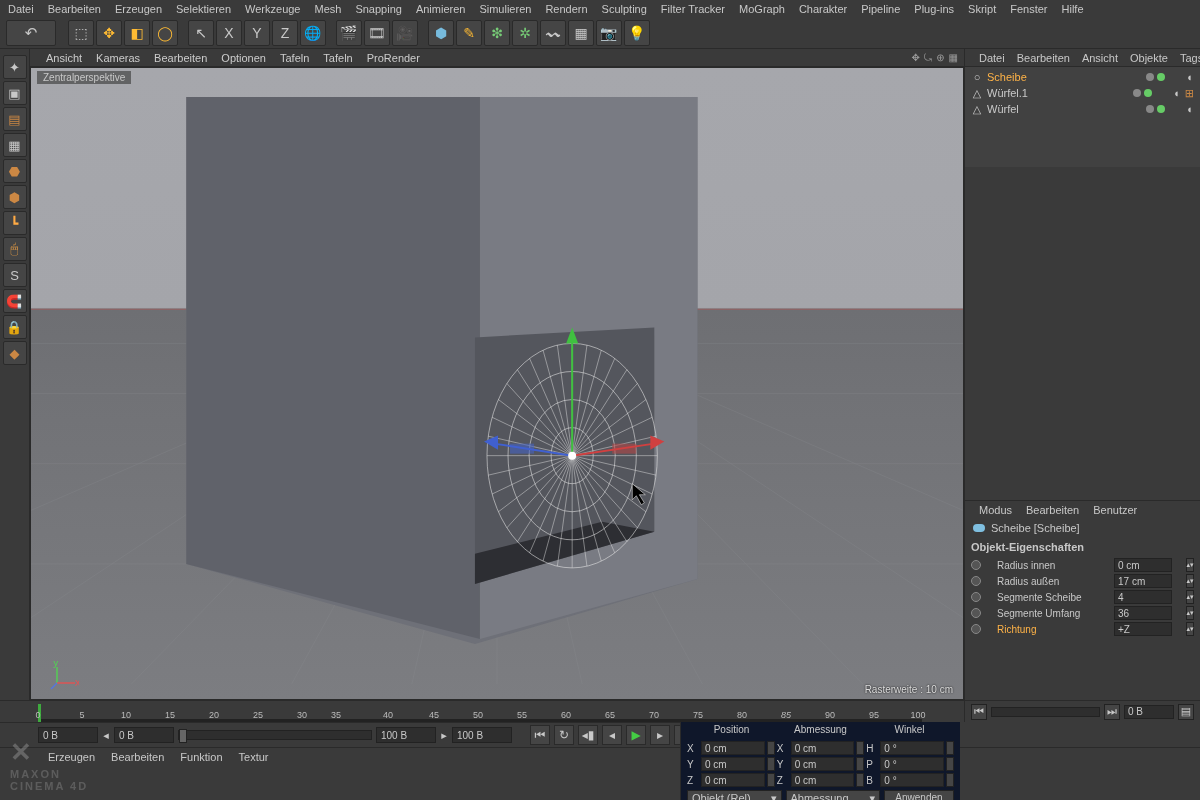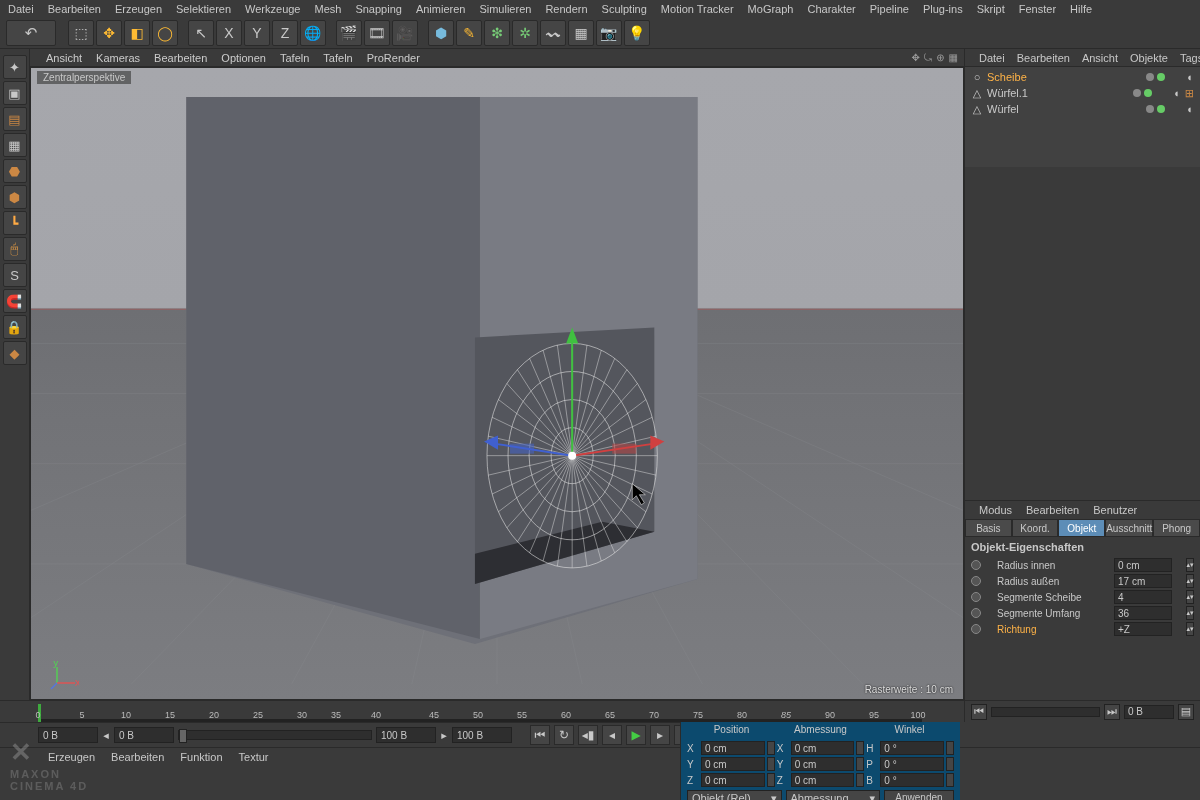--- a/index.html
+++ b/index.html
@@ -69,21 +69,21 @@
 .playbar { height:24px; display:flex; align-items:center; padding:0 6px 0 38px; gap:4px; margin-right:240px;}
 .playbar .field { width:60px; height:16px; background:#2e2e2e; border:1px solid #222; padding:0 4px; font-size:10px; display:flex; align-items:center;}
 .playbar .slider { flex:1; height:10px; background:#2e2e2e; border:1px solid #222; position:relative;}
 .playbar .slider .hndl{position:absolute;left:0;top:-2px;width:8px;height:14px;background:#666;border:1px solid #222;}
 .play-btn { width:20px; height:20px; background:#454545; border:1px solid #2a2a2a; display:flex; align-items:center; justify-content:center; font-size:12px;}
 .play-btn.green{ color:#4c4;} 
 .play-btn.redc{ color:#c44;} 
 
 .bottom-tabs { height:18px; display:flex; align-items:center; gap:16px; padding-left:48px; border-top:1px solid #2a2a2a;}
 
-.coord-panel { position:absolute; right:240px; bottom:0; width:280px; height:78px; background:#0c4a6e; border-left:1px solid #2a2a2a; padding:2px 6px;}
+.coord-panel { position:absolute; right:240px; bottom:0; width:280px; height:78px; background:#0f172a; border-left:1px solid #2a2a2a; padding:2px 6px;}
 .coord-head { display:flex; height:16px; }
 .coord-head span{ flex:1; text-align:center; font-size:10px;}
 .coord-row { display:flex; align-items:center; height:16px; gap:2px;}
 .coord-row span.l{ width:12px; font-size:10px;}
 .coord-row .v { flex:1; height:14px; background:#2e2e2e; border:1px solid #222; font-size:10px; padding:0 3px; display:flex; align-items:center;}
 .coord-row .sp{width:8px;height:14px;background:#454545;border:1px solid #222;}
 .coord-foot { display:flex; gap:4px; margin-top:2px;}
 .coord-foot .dd{ flex:1; height:16px; background:#454545;border:1px solid #222; font-size:10px; padding:0 4px; display:flex;align-items:center; justify-content:space-between;}
 .coord-foot .dd.dis{ color:#777;}
 .coord-foot .btn{ width:70px; height:16px; background:#454545;border:1px solid #222; text-align:center; line-height:14px; font-size:10px;}
@@ -106,21 +106,21 @@
     <span>Bearbeiten</span>
     <span>Erzeugen</span>
     <span>Selektieren</span>
     <span>Werkzeuge</span>
     <span>Mesh</span>
     <span>Snapping</span>
     <span>Animieren</span>
     <span>Simulieren</span>
     <span>Rendern</span>
     <span>Sculpting</span>
-    <span>Motion Tracker</span>
+    <span>Filter Tracker</span>
     <span>MoGraph</span>
     <span>Charakter</span>
     <span>Pipeline</span>
     <span>Plug-ins</span>
     <span>Skript</span>
     <span>Fenster</span>
     <span>Hilfe</span>
   </div>
 
 <div class="toolbar">
@@ -329,26 +329,23 @@
           <span>◐</span>
         </div>
       </div>
     <div style="flex:1"></div>
     <div class="attr-panel" style="height:200px;flex:0 0 auto;">
       <div class="attr-menu" id="attr-menu">
           <span>Modus</span>
           <span>Bearbeiten</span>
           <span>Benutzer</span>
         </div>
-      <div class="attr-tabs" id="attr-tabs">
-          <div class="attr-tab">Basis</div>
-          <div class="attr-tab">Koord.</div>
-          <div class="attr-tab active">Objekt</div>
-          <div class="attr-tab">Ausschnitt</div>
-          <div class="attr-tab">Phong</div>
+      <div class="attr-title">
+          <span class="chip"></span>
+          <span>Scheibe [Scheibe]</span>
         </div>
       <div class="attr-section">
         <h4>Objekt-Eigenschaften</h4>
         <div id="props">
             <div class="prop-row">
               <span class="radio"></span>
               <label class="">Radius innen</label>
               <div class="val">0 cm</div>
               <div class="spin">▴▾</div>
             </div>
@@ -389,21 +386,21 @@
       </div>
     <div class="marker"></div>
   <div class="tick" style="left: 38px;">0</div>
       <div class="tick" style="left: 82px;">5</div>
       <div class="tick" style="left: 126px;">10</div>
       <div class="tick" style="left: 170px;">15</div>
       <div class="tick" style="left: 214px;">20</div>
       <div class="tick" style="left: 258px;">25</div>
       <div class="tick" style="left: 302px;">30</div>
       <div class="tick" style="left: 336px;">35</div>
-      <div class="tick" style="left: 376px; text-align: center;">40</div>
+      <div class="tick" style="left: 388px; text-align: center;">40</div>
       <div class="tick" style="left: 434px;">45</div>
       <div class="tick" style="left: 478px;">50</div>
       <div class="tick" style="left: 522px;">55</div>
       <div class="tick" style="left: 566px; text-align: center;">60</div>
       <div class="tick" style="left: 610px;">65</div>
       <div class="tick" style="left: 654px;">70</div>
       <div class="tick" style="left: 698px;">75</div>
       <div class="tick" style="left: 742px;">80</div>
       <div class="tick" style="left: 786px; font-style: italic;">85</div>
       <div class="tick" style="left: 830px;">90</div>

